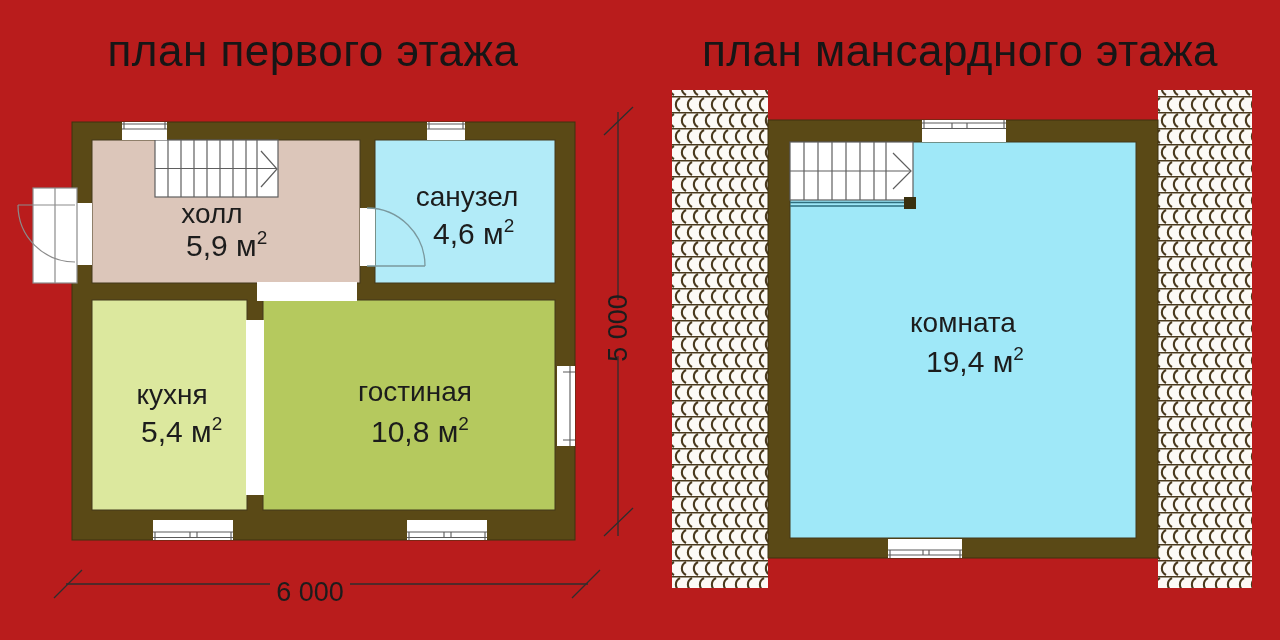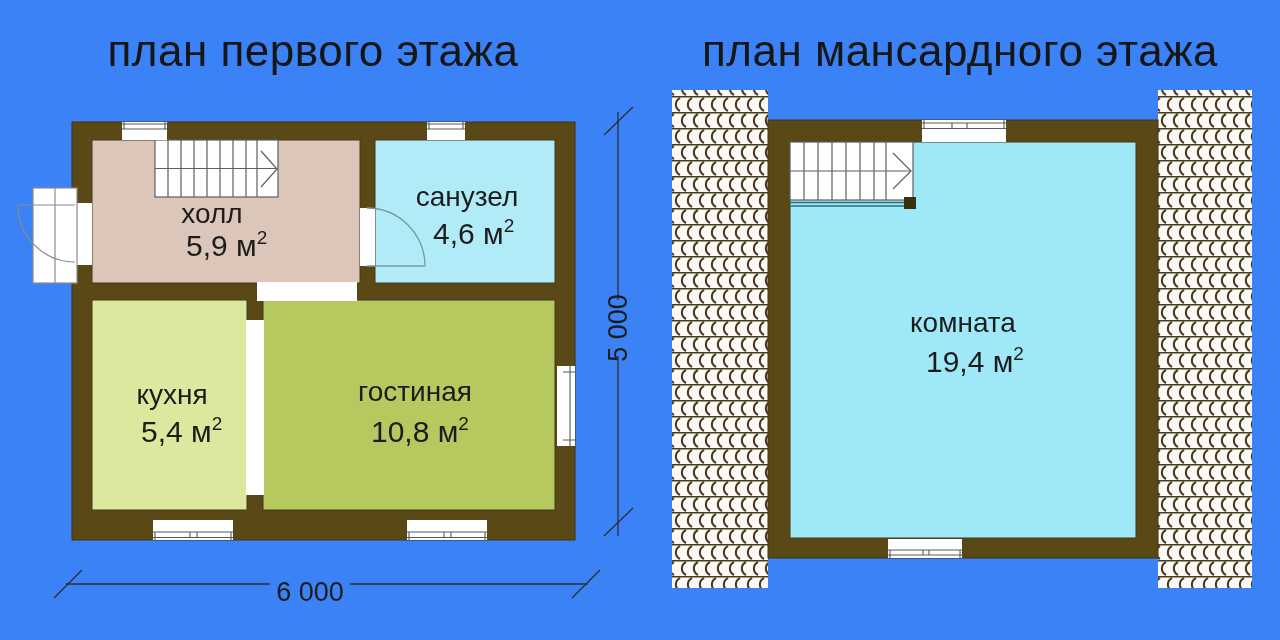--- a/index.html
+++ b/index.html
@@ -1,16 +1,16 @@
 <!DOCTYPE html>
 <html><head>
 <meta charset="utf-8">
 <style>
   html,body{margin:0;padding:0;background:#ffffff;}
-  .stage{position:relative;width:1280px;height:640px;background:#3b82f6;overflow:hidden;
+  .stage{position:relative;width:1280px;height:640px;background:#b91c1c;overflow:hidden;
          font-family:"Liberation Sans","DejaVu Sans",sans-serif;}
   svg{display:block;}
   .title{font-size:44px;fill:#161616;text-anchor:middle;letter-spacing:0.5px;}
   .room-name{font-size:28px;fill:#1c1c1c;text-anchor:middle;}
   .room-area{font-size:30px;fill:#1c1c1c;}
   .sup{font-size:19px;}
   .dim{font-size:27px;fill:#1c1c1c;text-anchor:middle;}
 </style>
 </head>
 <body>

